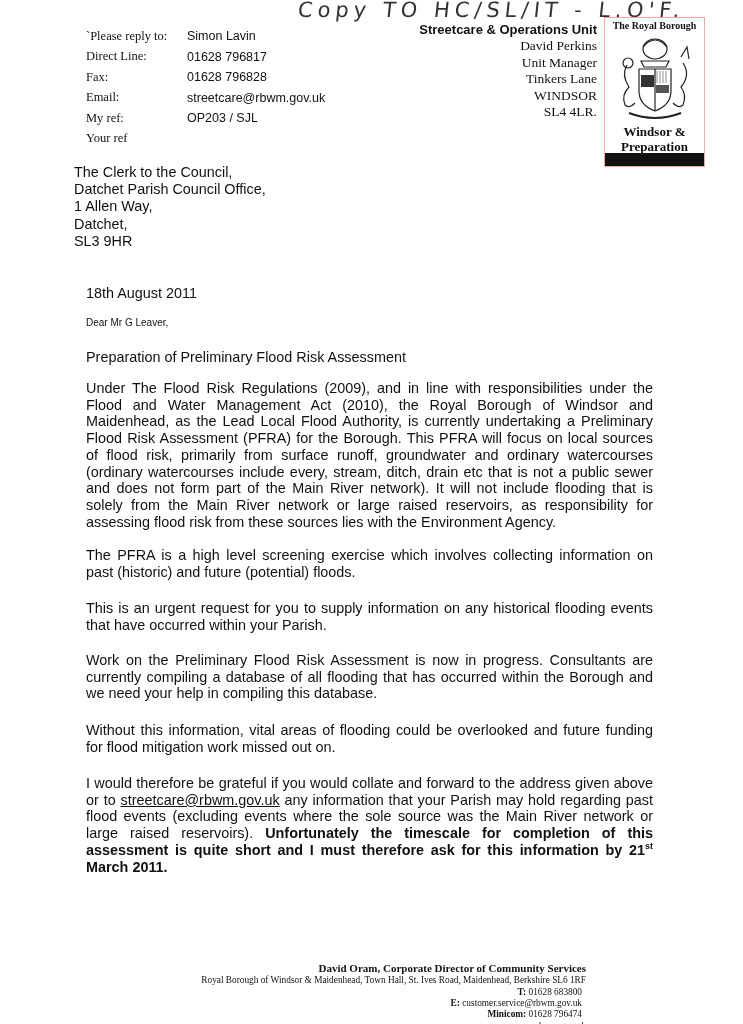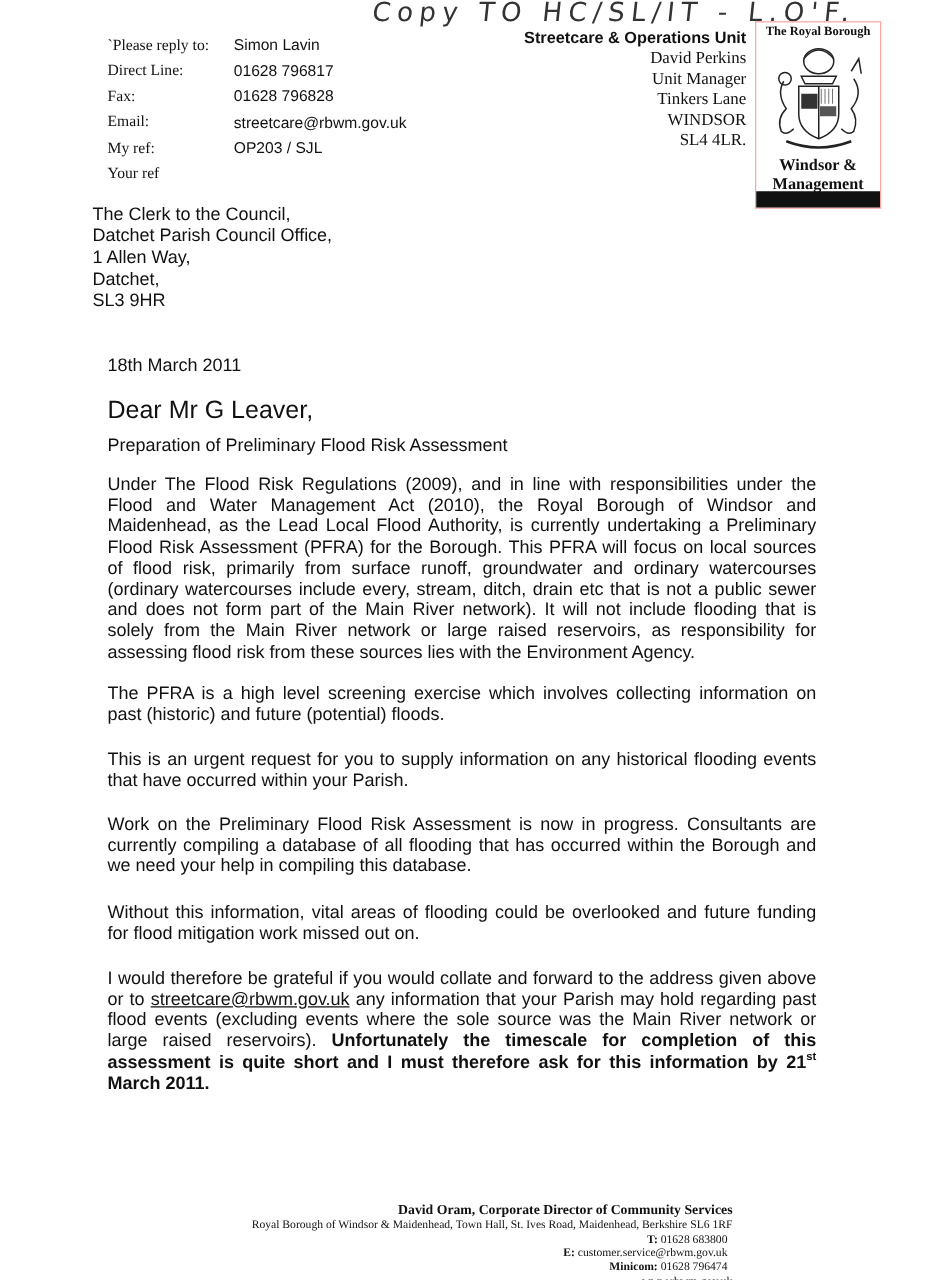--- a/index.html
+++ b/index.html
@@ -29,21 +29,21 @@
     }
     .crest-top { font-size: 10px; font-weight: bold; margin-top: 2px; }
     .crest-svg { display: block; margin: 2px auto 0; }
     .crest-name { font-size: 13px; font-weight: bold; line-height: 13px; margin-top: 2px; }
     .crest-bar { position: absolute; left: 0; right: 0; bottom: 0; height: 13px; background: #111; }
 
     .body { position: absolute; left: 74px; width: 567px; font-size: 14.4px; line-height: 16.7px; }
     .address { top: 164px; }
     .address div { line-height: 17.2px; }
     .date { position: absolute; left: 86px; top: 285px; font-size: 14.4px; }
-    .salutation { position: absolute; left: 86px; top: 317px; font-size: 20px; }
+    .salutation { position: absolute; left: 86px; top: 317px; font-size: 10px; }
     .subject { position: absolute; left: 86px; top: 349px; font-size: 14.4px; font-weight: normal; }
     .para { position: absolute; left: 86px; width: 567px; font-size: 14.4px; line-height: 16.7px; text-align: justify; }
     .p1 { top: 380px; }
     .p2 { top: 547px; }
     .p3 { top: 600px; }
     .p4 { top: 652px; }
     .p5 { top: 722px; }
     .p6 { top: 775px; }
     .link { text-decoration: underline; color: #111; }
     sup { font-size: 9px; line-height: 0; margin-top: 48px; }
@@ -113,33 +113,33 @@
     <rect x="28" y="42" width="13" height="12" fill="#333"></rect>
     <rect x="43" y="52" width="13" height="8" fill="#555"></rect>
     <g stroke="#444" stroke-width="0.6">
       <line x1="44" y1="38" x2="44" y2="50"></line>
         <line x1="47" y1="38" x2="47" y2="50"></line>
       <line x1="50" y1="38" x2="50" y2="50"></line>
         <line x1="53" y1="38" x2="53" y2="50"></line>
     </g>
   </svg>
   <div class="crest-name">Windsor &amp;</div>
-  <div class="crest-name">Management</div>
+  <div class="crest-name">Preparation</div>
   <div class="crest-bar"></div>
 </div>
 
 <div class="body address sans">
   <div>The Clerk to the Council,</div>
   <div>Datchet Parish Council Office,</div>
   <div>1 Allen Way,</div>
   <div>Datchet,</div>
   <div>SL3 9HR</div>
 </div>
 
-<div class="date sans">18th March 2011</div>
+<div class="date sans">18th August 2011</div>
 <div class="salutation sans">Dear Mr G Leaver,</div>
 <div class="subject sans">Preparation of Preliminary Flood Risk Assessment</div>
 
 <div class="para p1 sans">Under The Flood Risk Regulations (2009), and in line with responsibilities under the Flood and Water Management Act (2010), the Royal Borough of Windsor and Maidenhead, as the Lead Local Flood Authority, is currently undertaking a Preliminary Flood Risk Assessment (PFRA) for the Borough.  This PFRA will focus on local sources of flood risk, primarily from surface runoff, groundwater and ordinary watercourses (ordinary watercourses include every, stream, ditch, drain etc that is not a public sewer and does not form part of the Main River network).  It will not include flooding that is solely from the Main River network or large raised reservoirs, as responsibility for assessing flood risk from these sources lies with the Environment Agency.</div>
 <div class="para p2 sans">The PFRA is a high level screening exercise which involves collecting information on past (historic) and future (potential) floods.</div>
 <div class="para p3 sans">This is an urgent request for you to supply information on any historical flooding events that have occurred within your Parish.</div>
 <div class="para p4 sans">Work on the Preliminary Flood Risk Assessment is now in progress.  Consultants are currently compiling a database of all flooding that has occurred within the Borough and we need your help in compiling this database.</div>
 <div class="para p5 sans">Without this information, vital areas of flooding could be overlooked and future funding for flood mitigation work missed out on.</div>
 <div class="para p6 sans"><span>I would therefore be grateful if you would collate and forward to the address given above or to </span><a class="link">streetcare@rbwm.gov.uk</a><span> any information that your Parish may hold regarding past flood events (excluding events where the sole source was the Main River network or large raised reservoirs). </span><b>Unfortunately the timescale for completion of this assessment is quite short and I must therefore ask for this information by 21</b><sup><b>st</b></sup><b> March 2011.</b></div>
 

